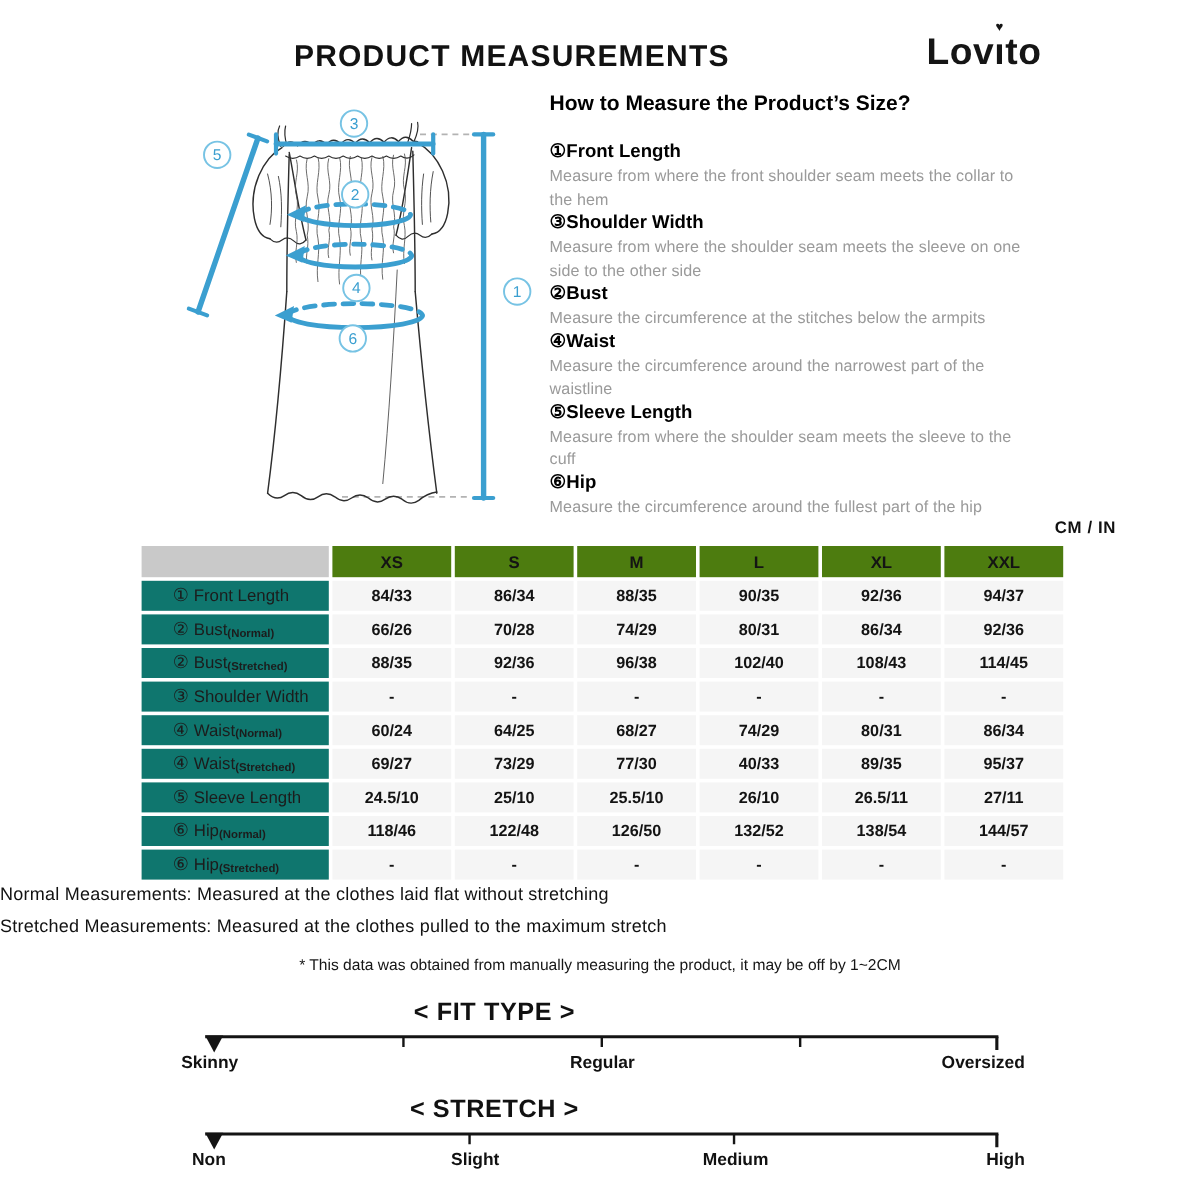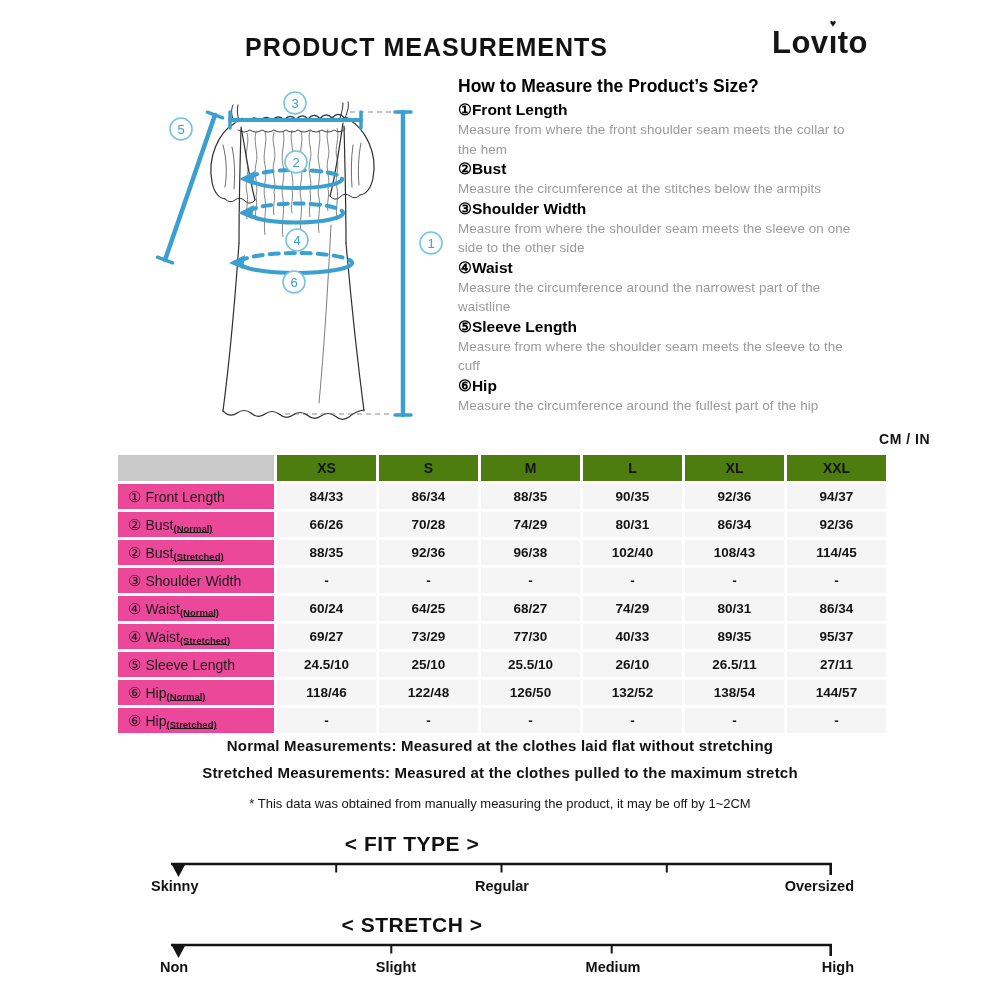--- a/index.html
+++ b/index.html
@@ -18,48 +18,48 @@
     position:absolute; top:25px; left:772px;
     font-size:31px; font-weight:800; letter-spacing:0.5px; color:#151515;
   }
   .logo-i { position:relative; display:inline-block; }
   .logo-heart {
     position:absolute; left:50%; transform:translateX(-50%);
     top:-7px; font-size:11px; line-height:10px; color:#151515;
   }
   
   .guide { position:absolute; left:458px; top:76px; width:408px; }
-  .guide-heading { font-size:17.5px; font-weight:700; margin:0 0 3px 0; color:#000; }
+  .guide-heading { font-size:17.5px; font-weight:700; margin:0 0 20px 0; color:#000; }
   .guide-term { font-size:15.5px; font-weight:700; line-height:20px; color:#000; }
   .guide-desc { font-size:13.4px; color:#9a9a9a; line-height:19.5px; letter-spacing:0.1px; }
   
   .diagram { position:absolute; left:135px; top:85px; }
   
   .unit-label {
     position:absolute; top:431px; left:0; width:886px; text-align:right;
     font-size:14px; font-weight:700; letter-spacing:0.5px;margin-left:44px;
   }
   
   table.size-table {
     position:absolute; left:115px; top:452px; width:774px;
     border-collapse:separate; border-spacing:3px; table-layout:fixed;
   }
   .size-table th, .size-table td { height:25px; padding:0; text-align:center; vertical-align:middle; }
   .size-table thead th { background:#4d7c0f; font-size:14px; font-weight:700; color:#141414; height:26px; }
   .size-table td.row-label {
-    background:#ec4899; text-align:left; padding-left:10px;
+    background:#0f766e; text-align:left; padding-left:26px;
     font-size:14px; font-weight:400; color:#1c1c1c; white-space:nowrap;
   }
   .size-table td.val { background:#f5f5f5; font-size:13.5px; font-weight:700; color:#131313; }
   .row-num { font-size:15px; margin-right:4px; }
-  .row-sub { font-size:9.5px; vertical-align:-1.5px; font-weight:600;text-decoration:underline; }
+  .row-sub { font-size:9.5px; vertical-align:-1.5px; font-weight:600; }
   
   .notes {
-    position:absolute; top:732px; left:0; width:1000px; text-align:center;
-    font-size:15px; font-weight:700; line-height:27px; color:#121212; letter-spacing:0.2px;
+    position:absolute; top:732px; left:0; width:1000px; 
+    font-size:15px; font-weight:400; line-height:27px; color:#121212; letter-spacing:0.2px;
   }
   .disclaimer {
     position:absolute; top:796px; left:0; width:1000px; text-align:center;
     font-size:13px; font-weight:500; color:#161616;
   }
   
   .scale-title {
     position:absolute; left:0; width:824px; text-align:center;
     font-size:21px; font-weight:800; letter-spacing:0.5px; color:#111;
   }
@@ -78,26 +78,26 @@
 </div>
 
 <div class="guide">
   <h2 class="guide-heading">How to Measure the Product’s Size?</h2>
 
   <div>
     <div class="guide-term"><span>①</span><span>Front Length</span></div>
     <div class="guide-desc">Measure from where the front shoulder seam meets the collar to the hem</div>
   </div>
   <div>
+    <div class="guide-term"><span>③</span><span>Shoulder Width</span></div>
+    <div class="guide-desc">Measure from where the shoulder seam meets the sleeve on one side to the other side</div>
+  </div>
+  <div>
     <div class="guide-term"><span>②</span><span>Bust</span></div>
     <div class="guide-desc">Measure the circumference at the stitches below the armpits</div>
-  </div>
-  <div>
-    <div class="guide-term"><span>③</span><span>Shoulder Width</span></div>
-    <div class="guide-desc">Measure from where the shoulder seam meets the sleeve on one side to the other side</div>
   </div>
   <div>
     <div class="guide-term"><span>④</span><span>Waist</span></div>
     <div class="guide-desc">Measure the circumference around the narrowest part of the waistline</div>
   </div>
   <div>
     <div class="guide-term"><span>⑤</span><span>Sleeve Length</span></div>
     <div class="guide-desc">Measure from where the shoulder seam meets the sleeve to the cuff</div>
   </div>
   <div>

